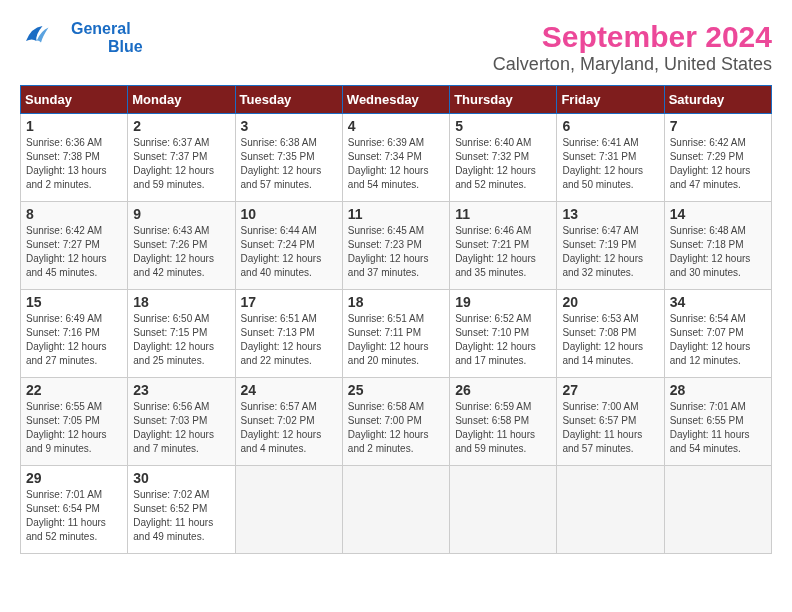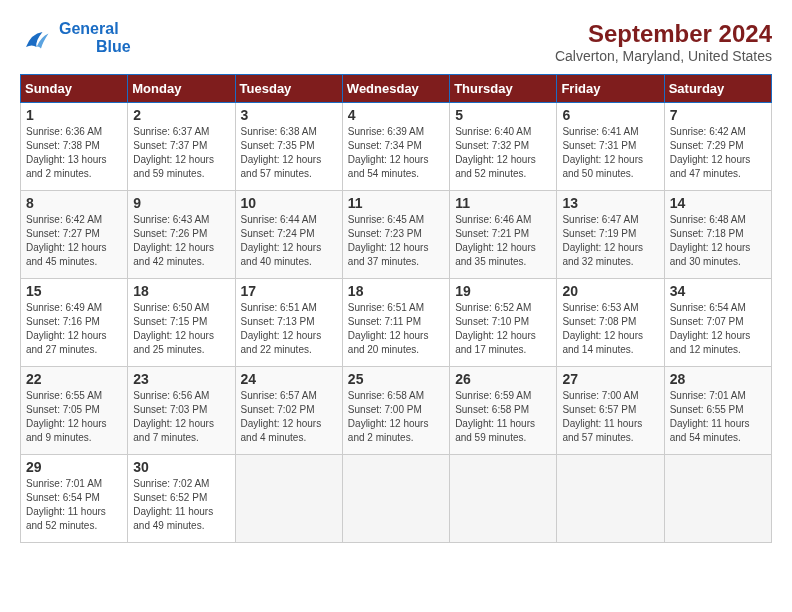--- a/index.html
+++ b/index.html
@@ -11,37 +11,37 @@
       padding: 20px;
     }
     .header-section {
       display: flex;
       justify-content: space-between;
       align-items: flex-start;
       margin-bottom: 10px;
     }
     .logo {
       display: flex;
-      align-items: flex-end;
-      gap: 9px;
+      align-items: flex-start;
+      gap: 21px;
     }
     .logo-bird {
       width: 30px;
       height: 30px;
     }
     .title-block {
       text-align: right;
     }
     .month-title {
-      font-size: 24px;
+      font-size: 30px;
       font-weight: bold;
-      color: #7f1d1d;
+      color: #ec4899;
     }
     .location-title {
-      font-size: 14px;
+      font-size: 18px;
       color: #555;
     }
     table {
       width: 100%;
       border-collapse: collapse;
       table-layout: fixed;
     }
     th {
       background-color: #7f1d1d;
       color: #fff;

